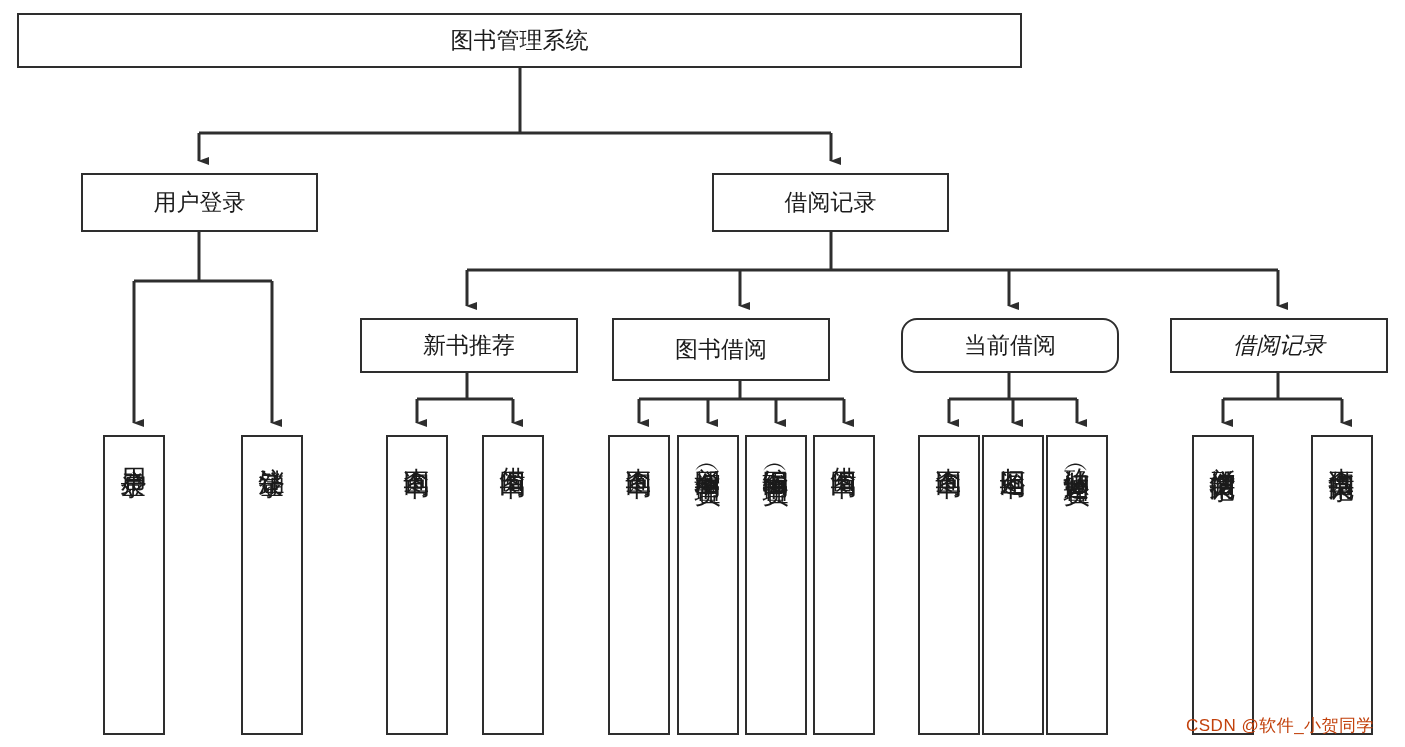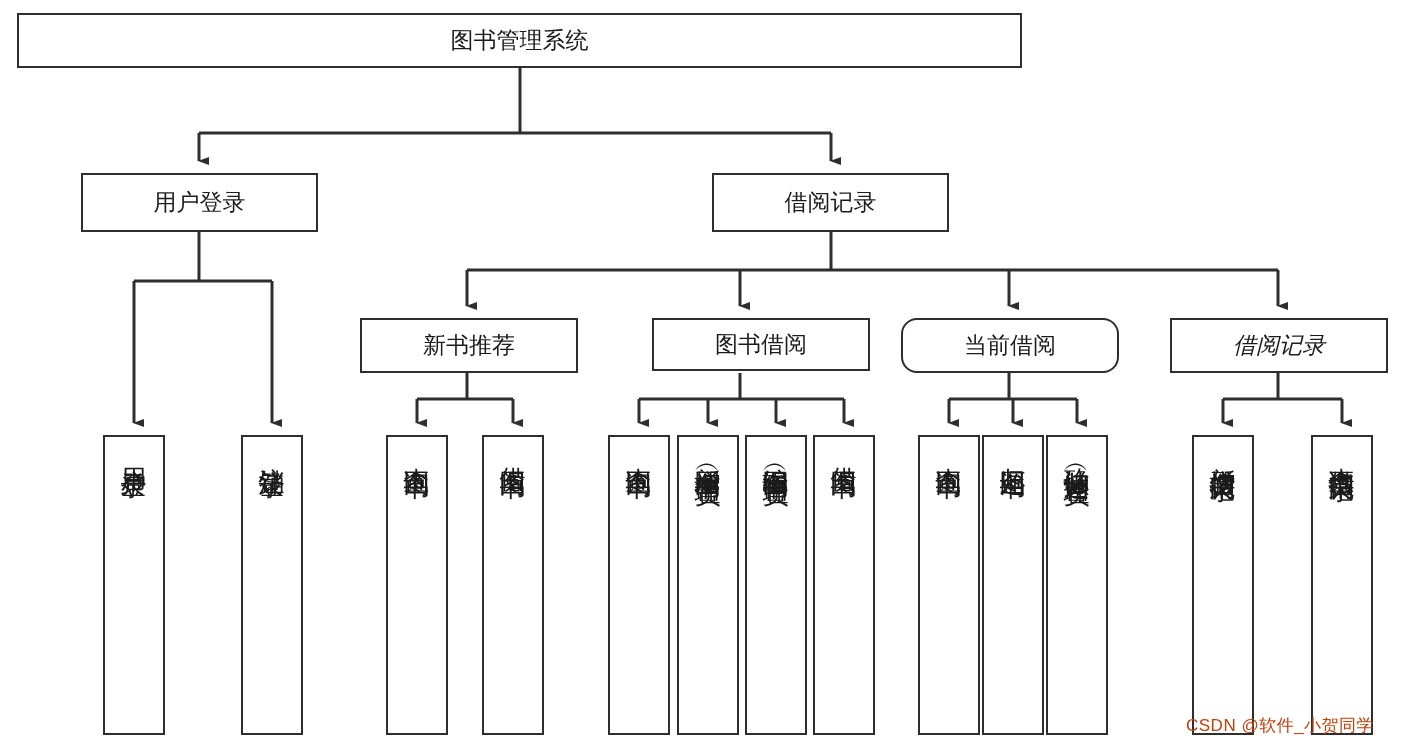--- a/index.html
+++ b/index.html
@@ -127,21 +127,21 @@
   <div class="node horiz" style="left:81px; top:173px; width:237px; height:59px;">
     <span class="label">用户登录</span>
   </div>
   <div class="node horiz" style="left:712px; top:173px; width:237px; height:59px;">
     <span class="label">借阅记录</span>
   </div>
 
   <div class="node horiz" style="left:360px; top:318px; width:218px; height:55px;">
     <span class="label">新书推荐</span>
   </div>
-  <div class="node horiz" style="left:652px; top:318px; width:218px; height:53px;">
+  <div class="node horiz" style="left:612px; top:318px; width:218px; height:63px;">
     <span class="label">图书借阅</span>
   </div>
   <div class="node horiz" style="left:901px; top:318px; width:218px; height:55px;border-radius:16px;">
     <span class="label">当前借阅</span>
   </div>
   <div class="node horiz" style="left:1170px; top:318px; width:218px; height:55px;font-style:italic;">
     <span class="label">借阅记录</span>
   </div>
 
   <div class="node vert" style="left:103px; top:435px; width:62px; height:300px;">

